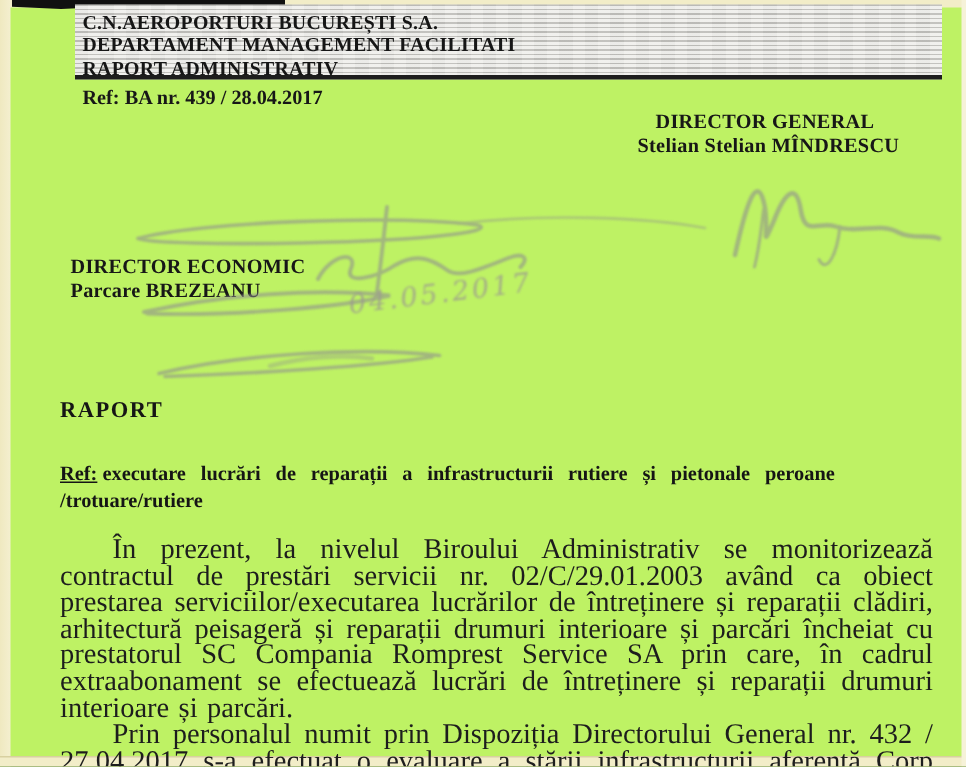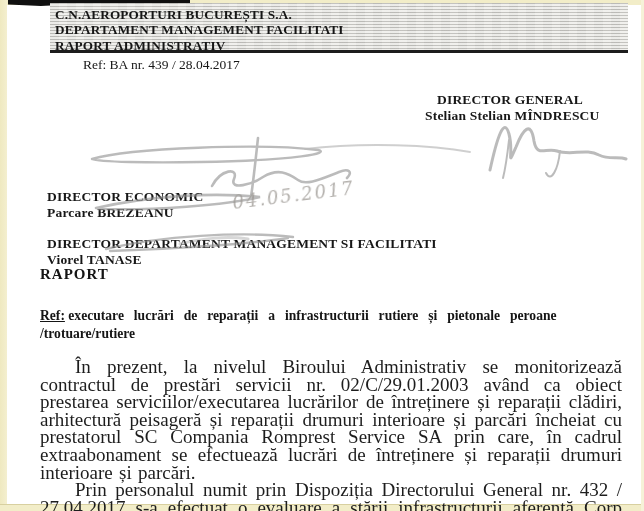--- a/index.html
+++ b/index.html
@@ -1,19 +1,19 @@
 <!DOCTYPE html>
 <html><head>
 <meta charset="utf-8">
 <style>
   html,body{margin:0;padding:0;background:#888;}
   .page{
     position:relative;
     width:644px;height:511px;
-    background:#ffffff;
+    background:#bef264;
     overflow:hidden;
     font-family:"Liberation Serif","DejaVu Serif",serif;
     color:#1b1b1b;
   }
   
   .edge{position:absolute;background:#f2edc8;}
   .edge-top{top:0;left:0;right:0;height:5px;}
   .edge-left{top:0;left:0;bottom:0;width:7px;background:linear-gradient(90deg,#efe9c0,#f4efcf);}
   .edge-bottom{bottom:0;left:0;right:0;height:6px;border-top:1px solid #d8d0a0;}
   .edge-right{top:0;right:0;bottom:0;width:3px;background:#f6f2d8;}
@@ -30,23 +30,23 @@
     background-image:
       repeating-linear-gradient(180deg, rgba(105,105,102,.28) 0 1px, rgba(250,250,248,.55) 1px 3px),
       repeating-linear-gradient(90deg, rgba(80,80,78,.08) 0 9px, transparent 9px 17px);
     border-bottom:3px solid #1d1d1d;
   }
   .letterhead .lh-line{
     font-weight:bold;font-size:13.2px;line-height:15.4px;letter-spacing:.2px;color:#161616;
   }
   .ref-line{
     position:absolute;left:55px;top:57px;
-    font-weight:normal;font-size:13.5px;color:#171717;margin-left:28px;
+    font-weight:bold;font-size:13.5px;color:#171717;
   }
-  .approval{position:absolute;margin-top:19px;}
+  .approval{position:absolute;}
   .approval .ttl, .approval .nm{
     font-weight:bold;font-size:13.5px;line-height:16px;letter-spacing:.2px;color:#171717;
   }
   .approval-dg{left:425px;top:73px;}
   .approval-dg .ttl{margin-left:12px;}
   .approval-adj{left:47px;top:120px;}
   .approval-eco{left:47px;top:170px;}
   .approval-dep{left:47px;top:217px;}
   .doc-title{
     position:absolute;left:40px;top:266px;width:570px;
@@ -88,24 +88,20 @@
     <div class="ttl">DIRECTOR GENERAL</div>
     <div class="nm">Stelian Stelian MÎNDRESCU</div>
   </div>
 
 
   <div class="approval approval-eco">
     <div class="ttl">DIRECTOR ECONOMIC</div>
     <div class="nm">Parcare BREZEANU</div>
   </div>
 
-  <div class="approval approval-dep">
-    <div class="ttl">DIRECTOR DEPARTAMENT MANAGEMENT SI FACILITATI</div>
-    <div class="nm">Viorel  TANASE</div>
-  </div>
 
   <div class="doc-title">RAPORT</div>
 
   <div class="subject">
     <span class="lbl">Ref:</span>
     <span class="l1">executare lucrări de reparații a infrastructurii rutiere și pietonale peroane</span><br>
     <span class="l2">/trotuare/rutiere</span>
   </div>
 
   <div class="body-text">

